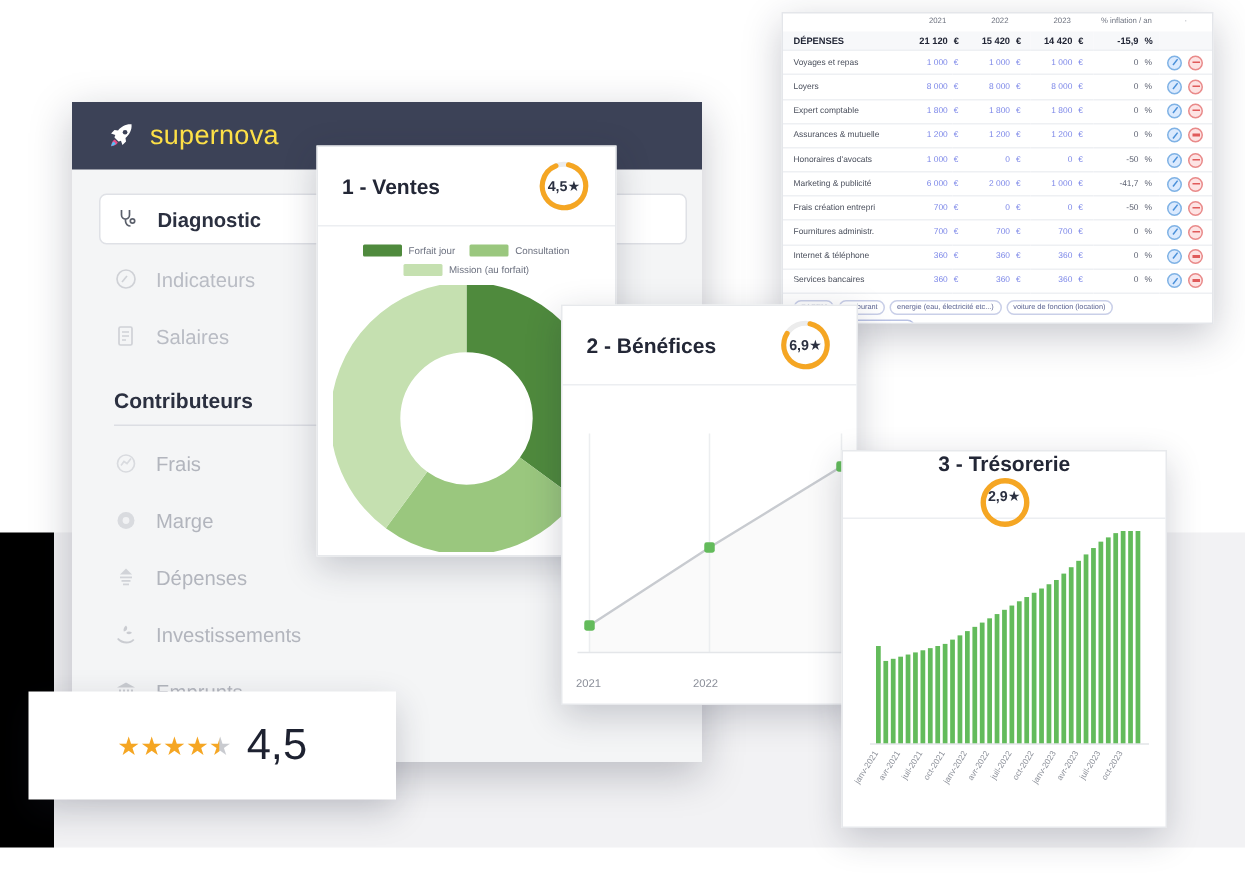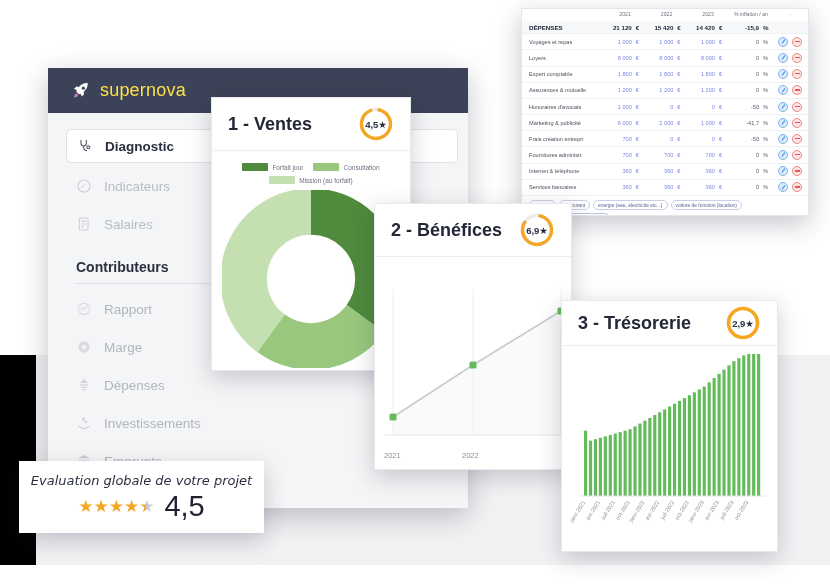--- a/index.html
+++ b/index.html
@@ -54,21 +54,21 @@
 
   
   .card{
     position:absolute;background:#ffffff;border:1px solid #e7e9ec;
     box-shadow:0 7px 22px rgba(30,35,60,.22);
   }
   .card-head{
     display:flex;align-items:center;justify-content:space-between;
     padding:0 16px;border-bottom:1px solid #eceef1;
   }
-  .card-title{font-size:18px;color:#232736;font-weight:bold;}
+  .card-title{font-size:14px;color:#232736;font-weight:bold;}
   .score-ring{
     width:36px;height:36px;border-radius:50%;
     display:flex;align-items:center;justify-content:center;
     font-size:9.5px;color:#2b3040;font-weight:bold;position:relative;
   }
   .score-ring span{position:relative;z-index:2;}
 
   
   #card-ventes{left:211px;top:97px;width:198px;height:272px;}
   #card-ventes .card-head{height:52px;}
@@ -79,21 +79,21 @@
   .donut-wrap{display:flex;justify-content:center;margin-top:6px;}
 
   
   #card-benefices{left:374px;top:203px;width:196px;height:265px;}
   #card-benefices .card-head{height:52px;}
   .line-body{position:relative;height:210px;}
   .axis-lbl{position:absolute;bottom:7px;font-size:7.5px;color:#8b8f99;}
 
   
   #card-tresorerie{left:561px;top:300px;width:215px;height:250px;}
-  #card-tresorerie .card-head{height:44px;}
+  #card-tresorerie .card-head{height:44px;flex-direction:column;}
   .bars-body{position:relative;height:204px;overflow:hidden;}
 
   
   #card-table{
     position:absolute;left:521px;top:8px;width:286px;height:206px;
     background:#ffffff;border:1px solid #e4e6ea;
     box-shadow:0 8px 24px rgba(30,35,60,.25);overflow:hidden;
   }
   table.exp{width:100%;border-collapse:collapse;font-size:5.6px;}
   table.exp th{
@@ -201,21 +201,21 @@
     <div class="nav-section">Contributeurs</div>
 
     <div class="nav-sub">
       <div class="nav-item">
         <span class="ic">
           <svg viewBox="0 0 24 24" width="16" height="16" fill="none" stroke="#c3c6cd" stroke-width="1.7">
             <circle cx="12" cy="12" r="8.5"></circle>
               <path d="M7 14l3-4 3 2 4-5"></path>
           </svg>
         </span>
-        <span>Rapport</span>
+        <span>Frais</span>
       </div>
       <div class="nav-item">
         <span class="ic">
           <svg viewBox="0 0 24 24" width="16" height="16">
             <circle cx="12" cy="12" r="8.5" fill="#c3c6cd"></circle>
             <circle cx="12" cy="12" r="3.4" fill="#ffffff" opacity=".75"></circle>
           </svg>
         </span>
         <span>Marge</span>
       </div>
@@ -573,19 +573,18 @@
         <text x="127.4" y="156.0" font-size="5.6" fill="#8e929b" font-family="'Liberation Sans',sans-serif" text-anchor="end" transform="rotate(-58 127.4 156.0)">oct-2022</text>
         <text x="142.2" y="156.0" font-size="5.6" fill="#8e929b" font-family="'Liberation Sans',sans-serif" text-anchor="end" transform="rotate(-58 142.2 156.0)">janv-2023</text>
         <text x="157.1" y="156.0" font-size="5.6" fill="#8e929b" font-family="'Liberation Sans',sans-serif" text-anchor="end" transform="rotate(-58 157.1 156.0)">avr-2023</text>
         <text x="171.9" y="156.0" font-size="5.6" fill="#8e929b" font-family="'Liberation Sans',sans-serif" text-anchor="end" transform="rotate(-58 171.9 156.0)">juil-2023</text>
         <text x="186.7" y="156.0" font-size="5.6" fill="#8e929b" font-family="'Liberation Sans',sans-serif" text-anchor="end" transform="rotate(-58 186.7 156.0)">oct-2023</text>
       </svg>
   </div>
 </div>
 
 <div id="card-eval">
-  <div class="eval-title">Evaluation globale de votre projet</div>
   <div class="eval-row">
     <span class="eval-stars st-full">★★★★</span>
       <span class="eval-stars st-half">★</span>
     <span class="eval-score">4,5</span>
   </div>
 </div>
 
 </body></html>

